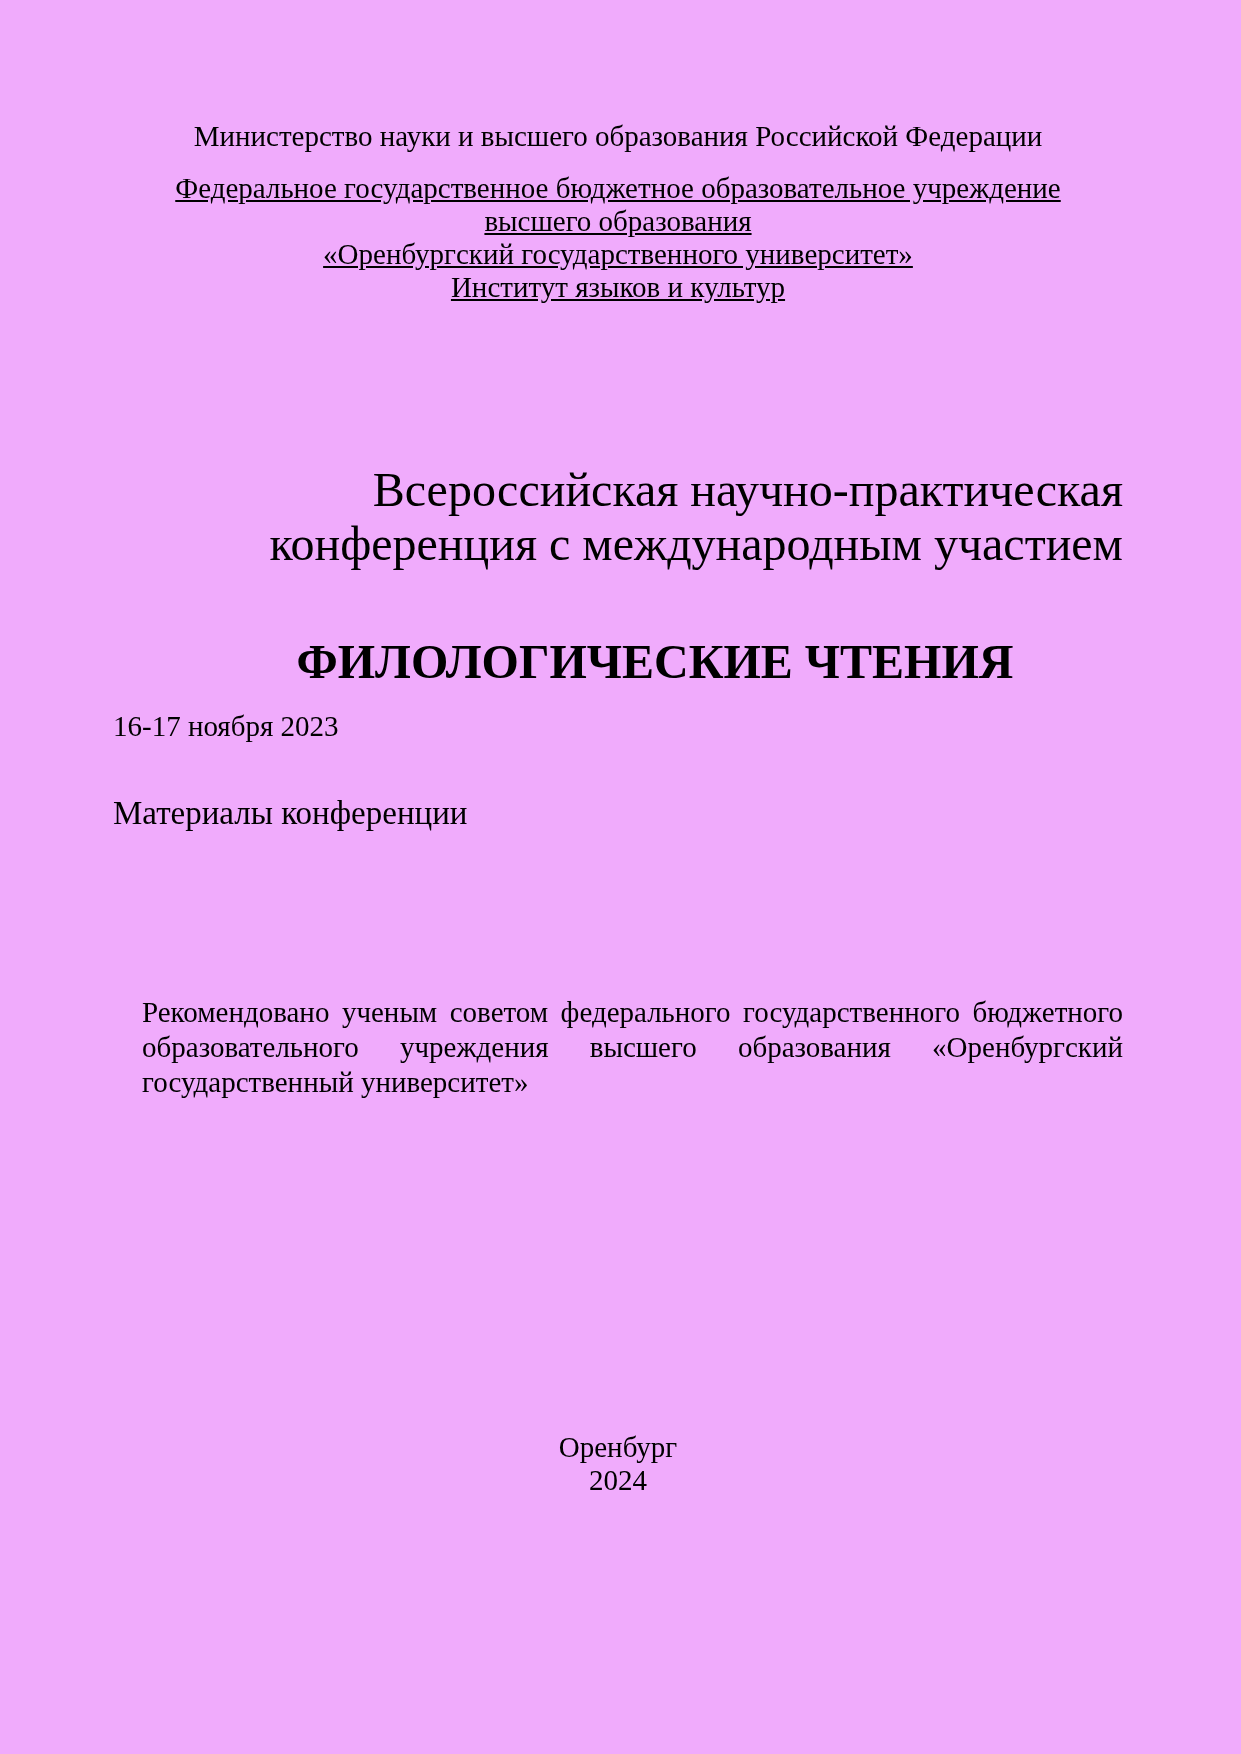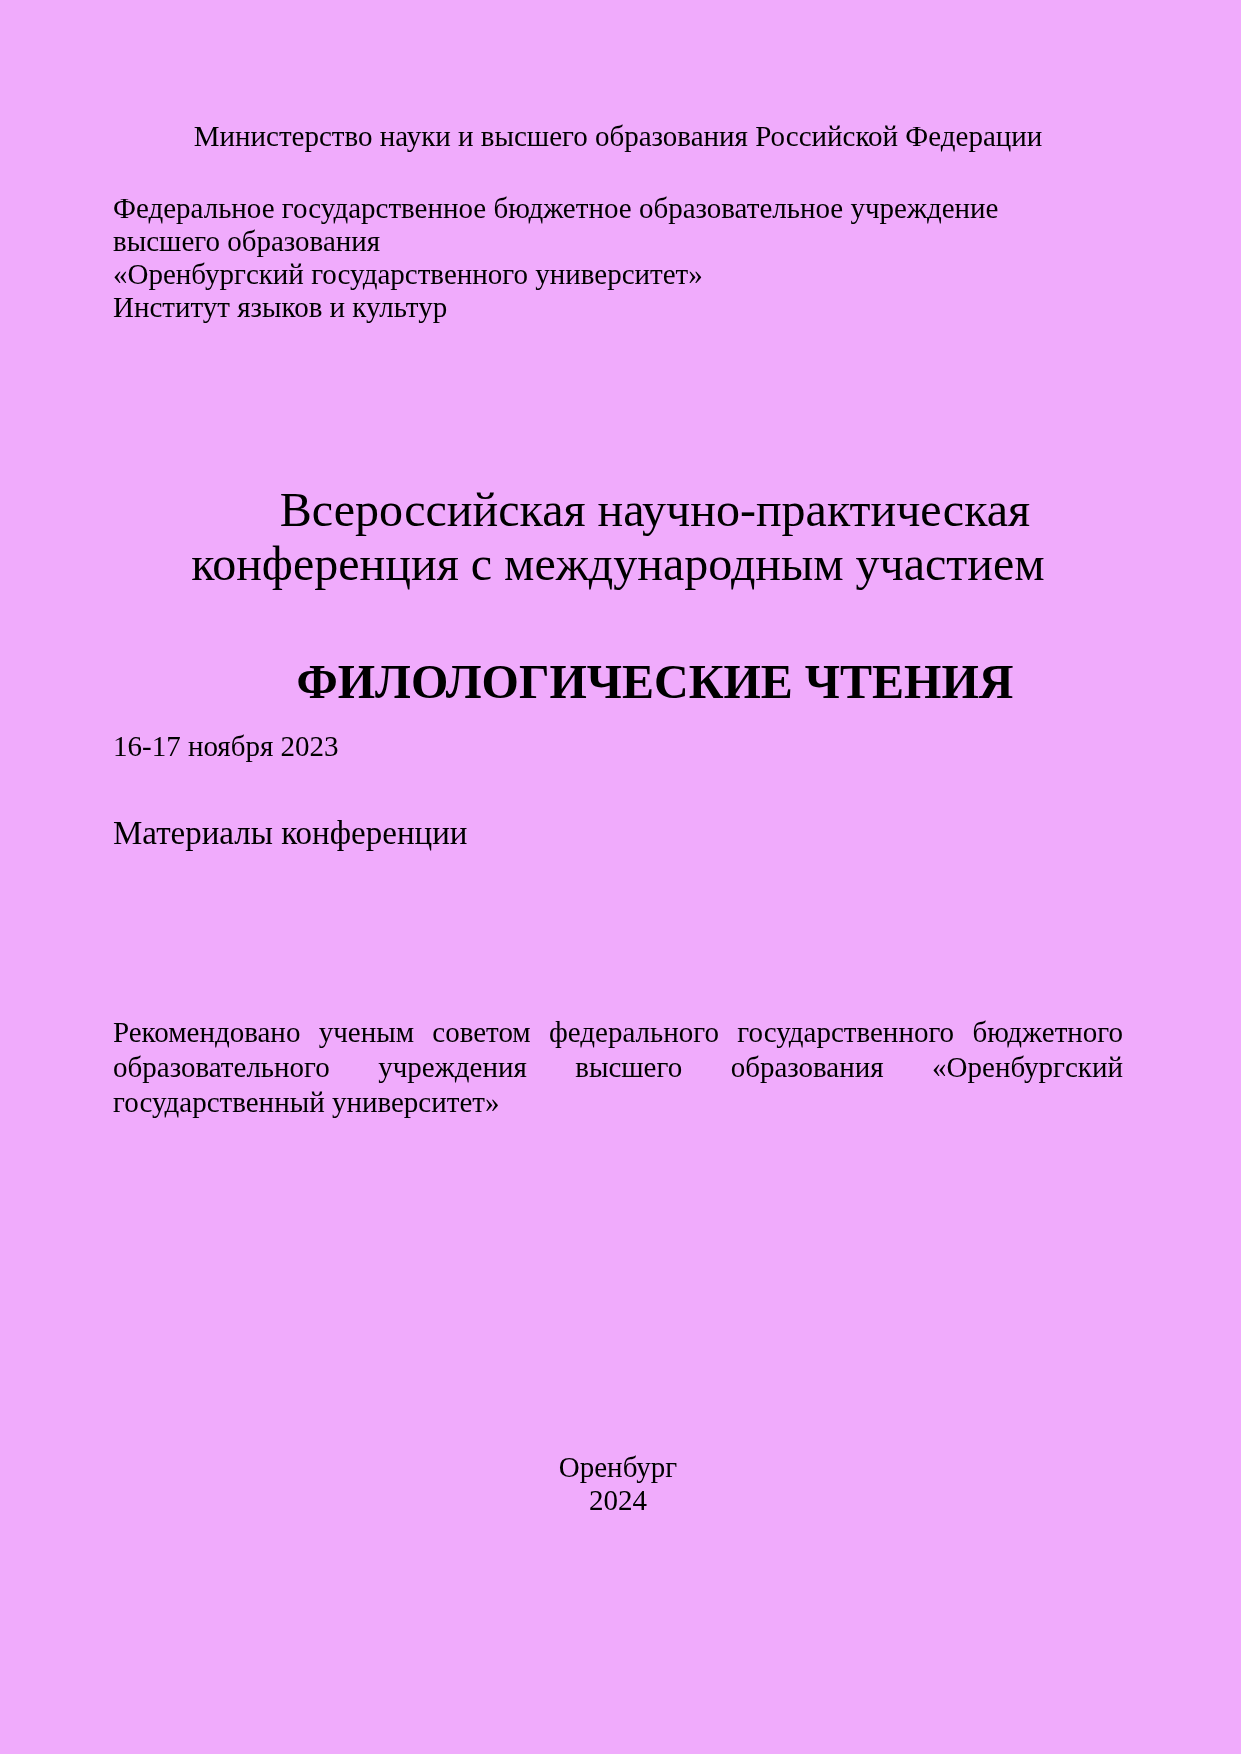--- a/index.html
+++ b/index.html
@@ -20,27 +20,29 @@
     padding: 120px 118px 0 113px; 
   }
   p { margin: 0; }
 
   .org-line {
     text-align: center;
     font-size: 29px;
     line-height: 33px;
   }
   .org-block {
-    margin-top: 39px;
+    margin-top: 19px;
+    text-align: center;
     font-size: 29px;
     line-height: 33px;
+    text-decoration: underline;
   }
   .conference-type {
     margin-top: 159px;
-    text-align: center;
+    text-align: right;
     text-indent: 74px;       
     font-size: 48px;
     line-height: 54px;
     font-weight: normal;
   }
   .main-title {
     margin-top: 64px;
     text-align: center;
     text-indent: 74px;
     font-size: 48px;
@@ -57,20 +59,21 @@
     margin-top: 51px;
     text-align: left;
     font-size: 33px;
     line-height: 38px;
   }
   .recommendation {
     margin-top: 163px;
     text-align: justify;
     font-size: 29px;
     line-height: 35px;
+    margin-left: 29px;
   }
   .footer {
     margin-top: 331px;
     text-align: center;
     font-size: 29px;
     line-height: 33px;
   }
 </style>
 </head>
 <body>

